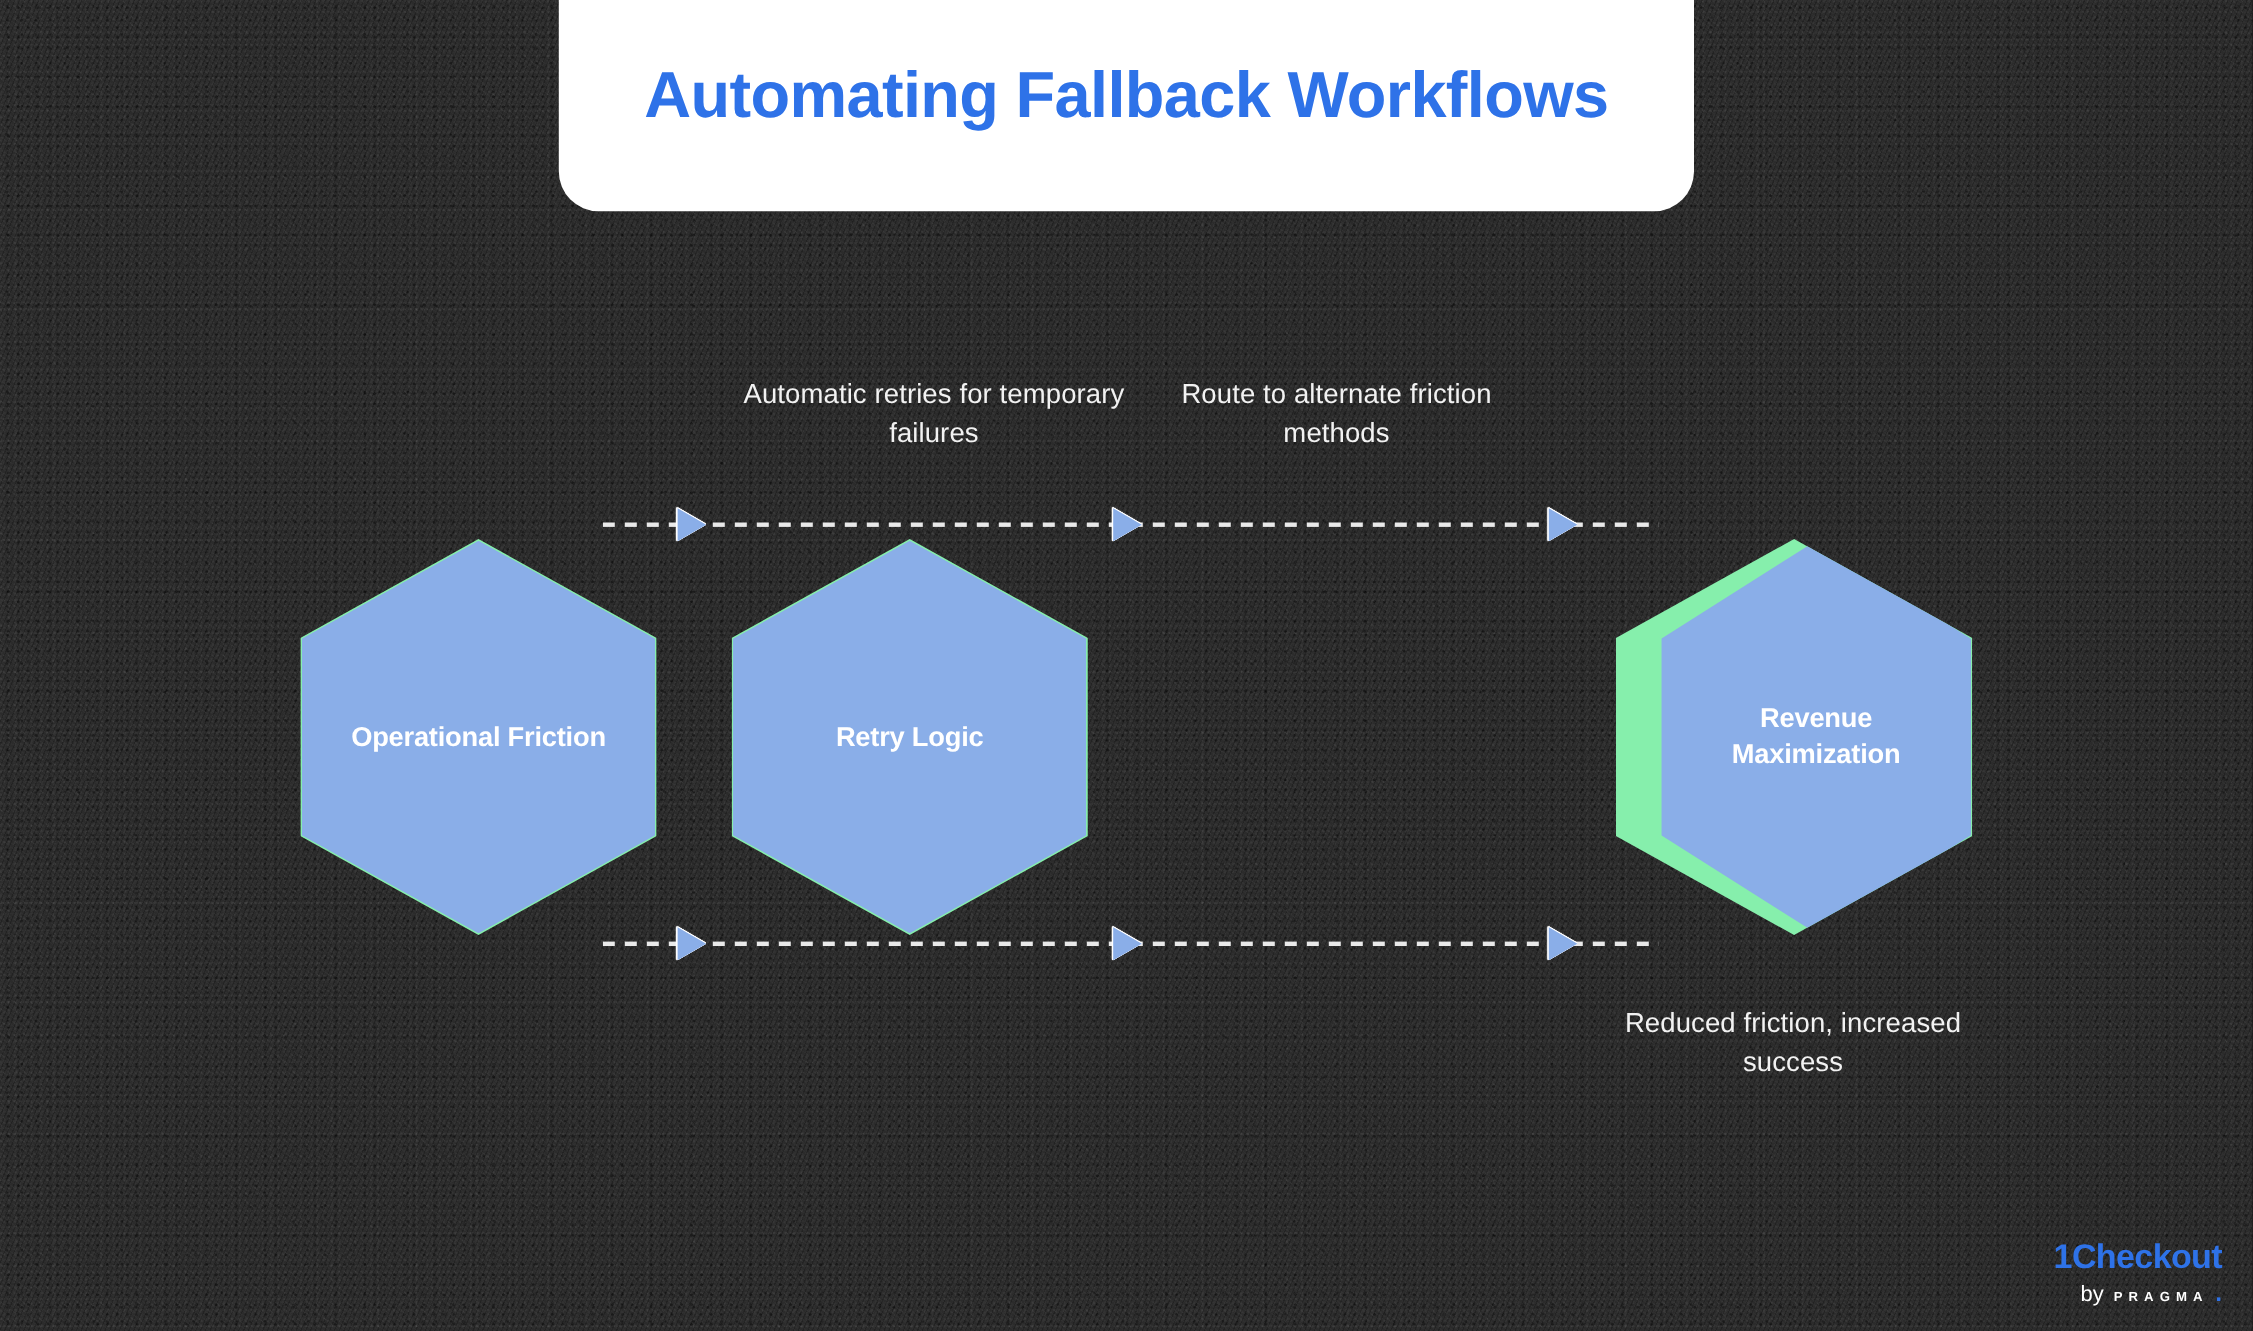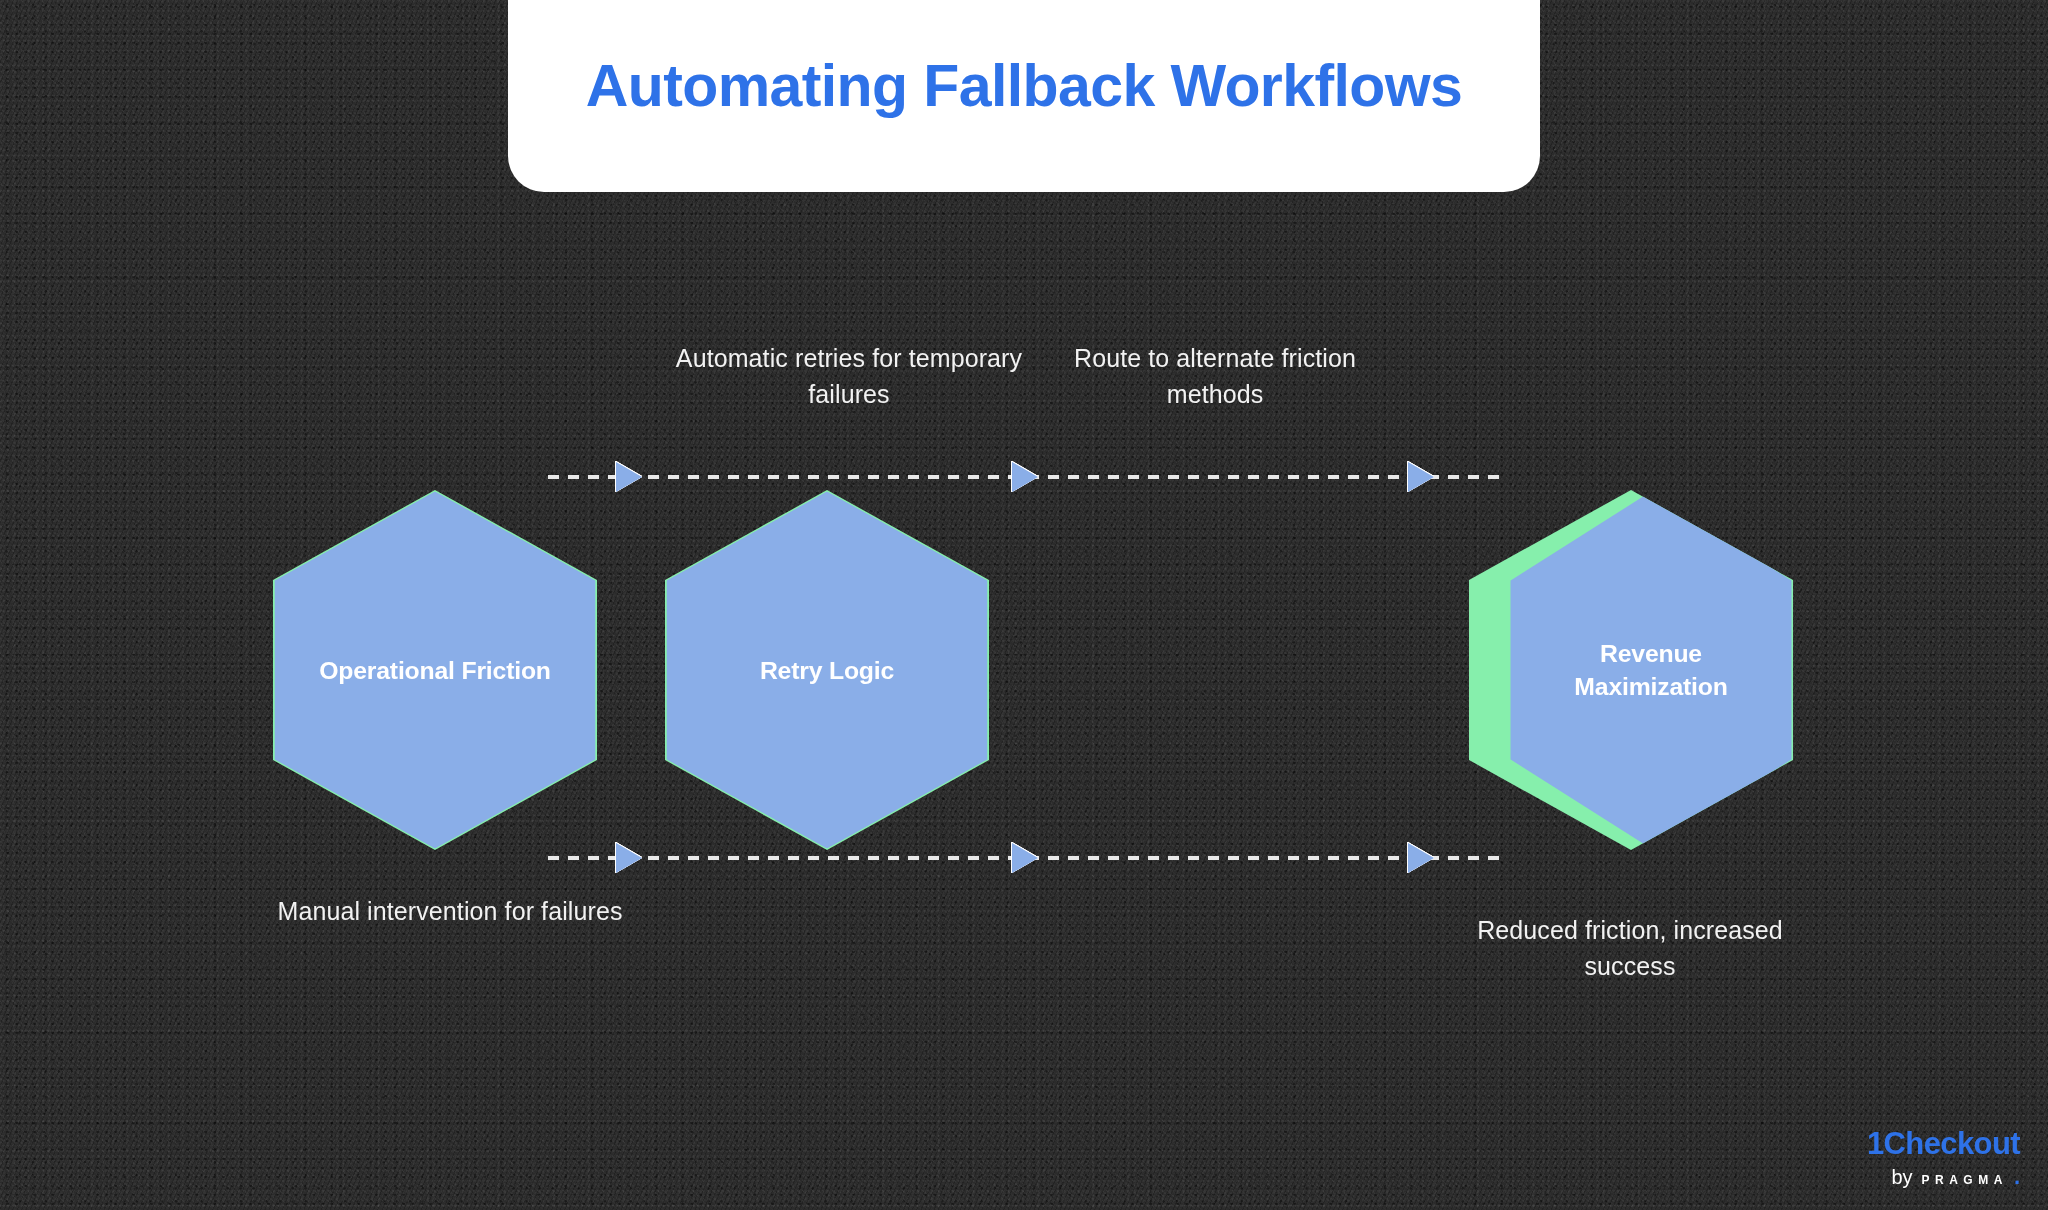--- a/index.html
+++ b/index.html
@@ -216,21 +216,20 @@
     </div>
   </div>
 
   <div class="conn-row" style="top:843px;">
     <div class="dash-line" style="left:548px; width:960px;"></div>
     <div class="arrow-head" style="left:616px;"></div>
     <div class="arrow-head" style="left:1012px;"></div>
     <div class="arrow-head" style="left:1408px;"></div>
   </div>
 
-  <div class="annot" style="left:270px; top:893px; width:360px;">Manual intervention for failures</div>
   <div class="annot" style="left:1450px; top:912px; width:360px;">Reduced friction, increased success</div>
 
   <div id="brand">
     <div id="brand-main">1Checkout</div>
     <div id="brand-sub">
       <span id="brand-by">by</span>
       <span id="brand-pragma">PRAGMA</span>
       <span id="brand-dot">.</span>
     </div>
   </div>

